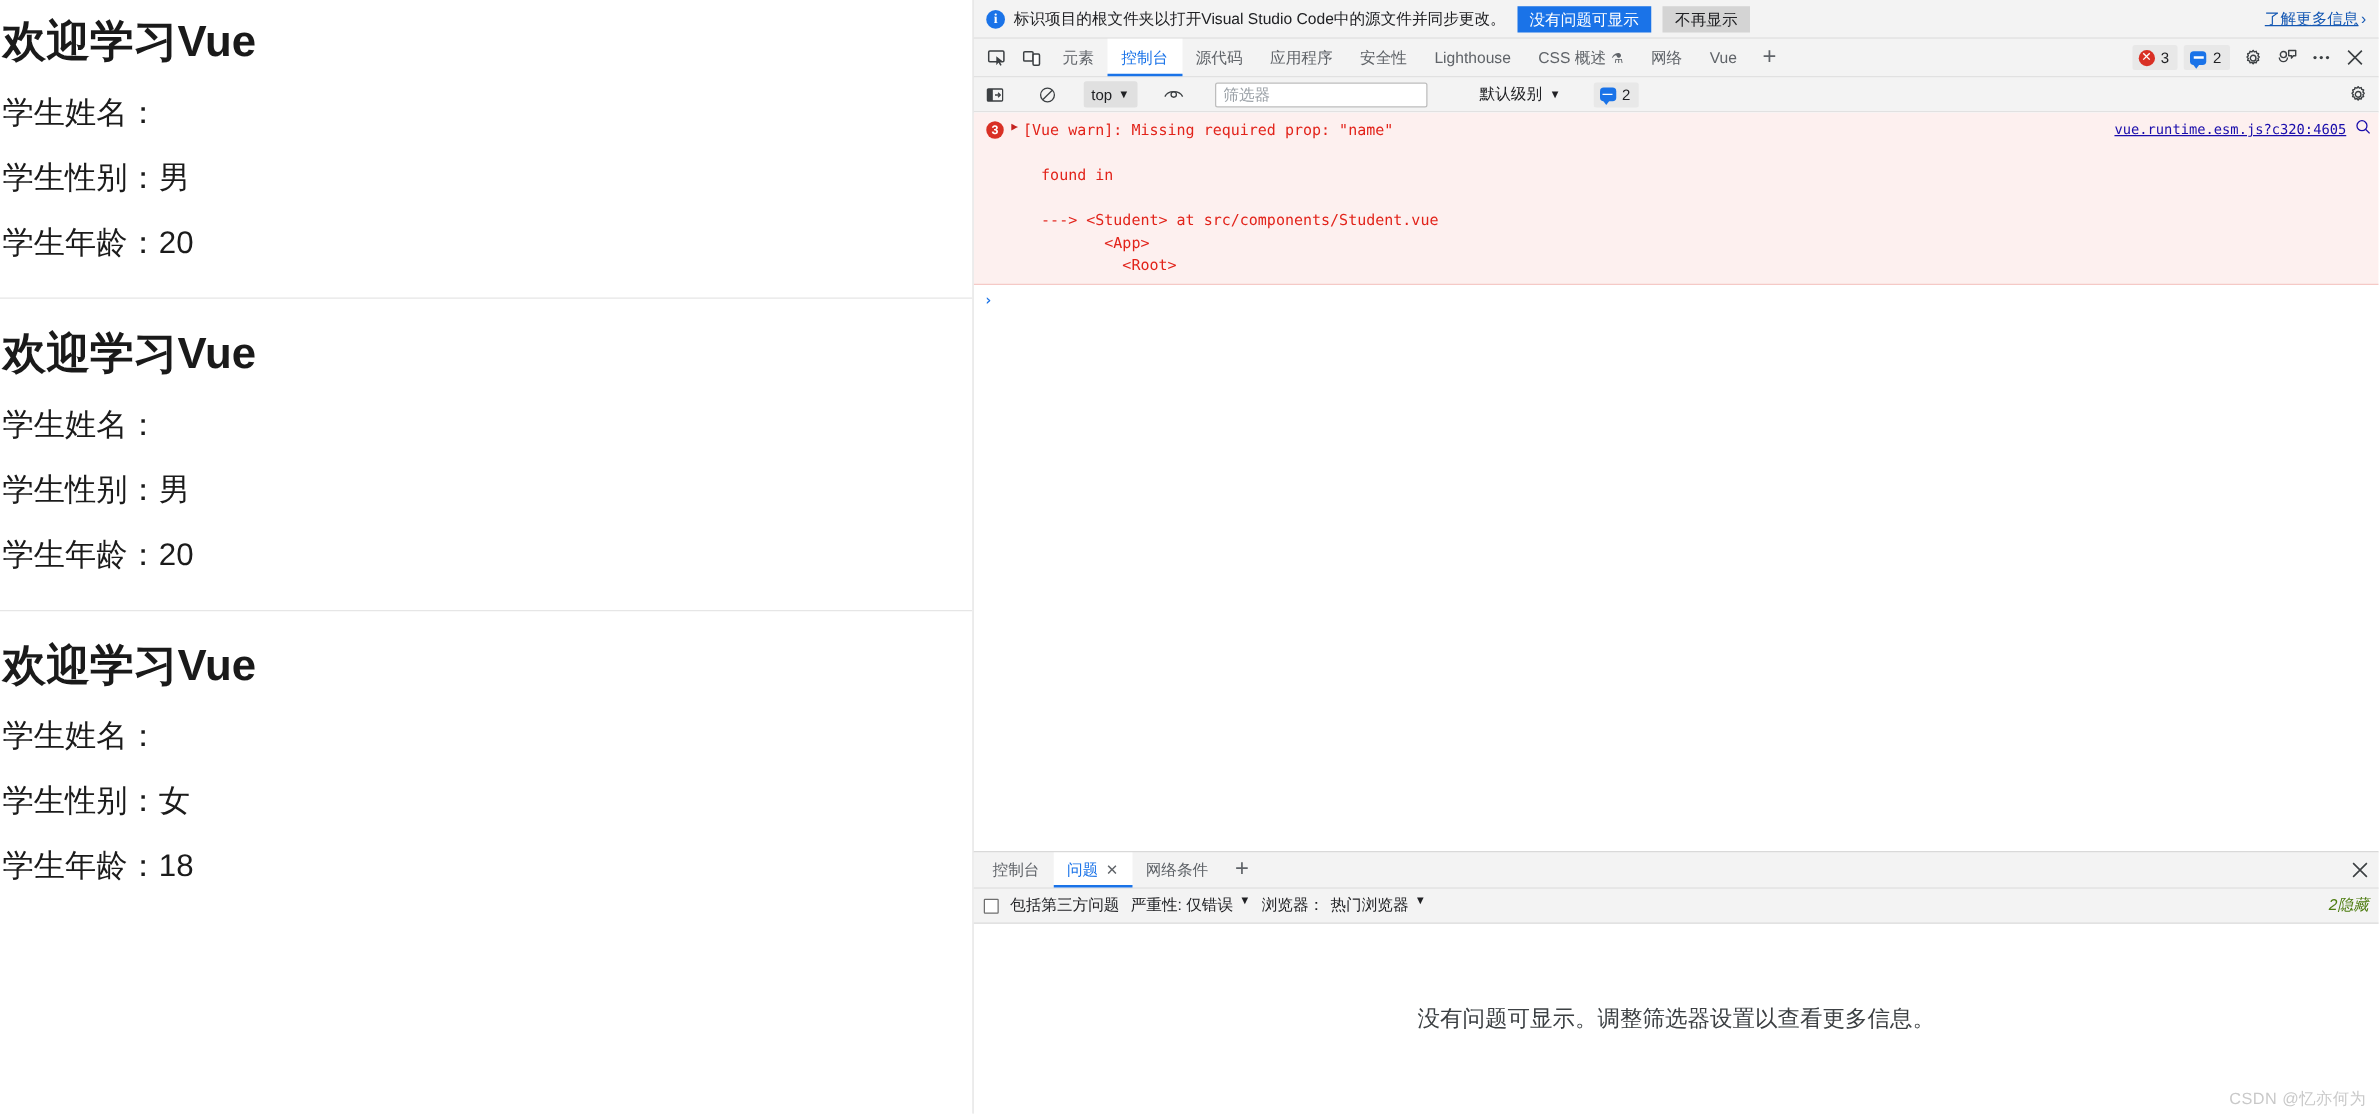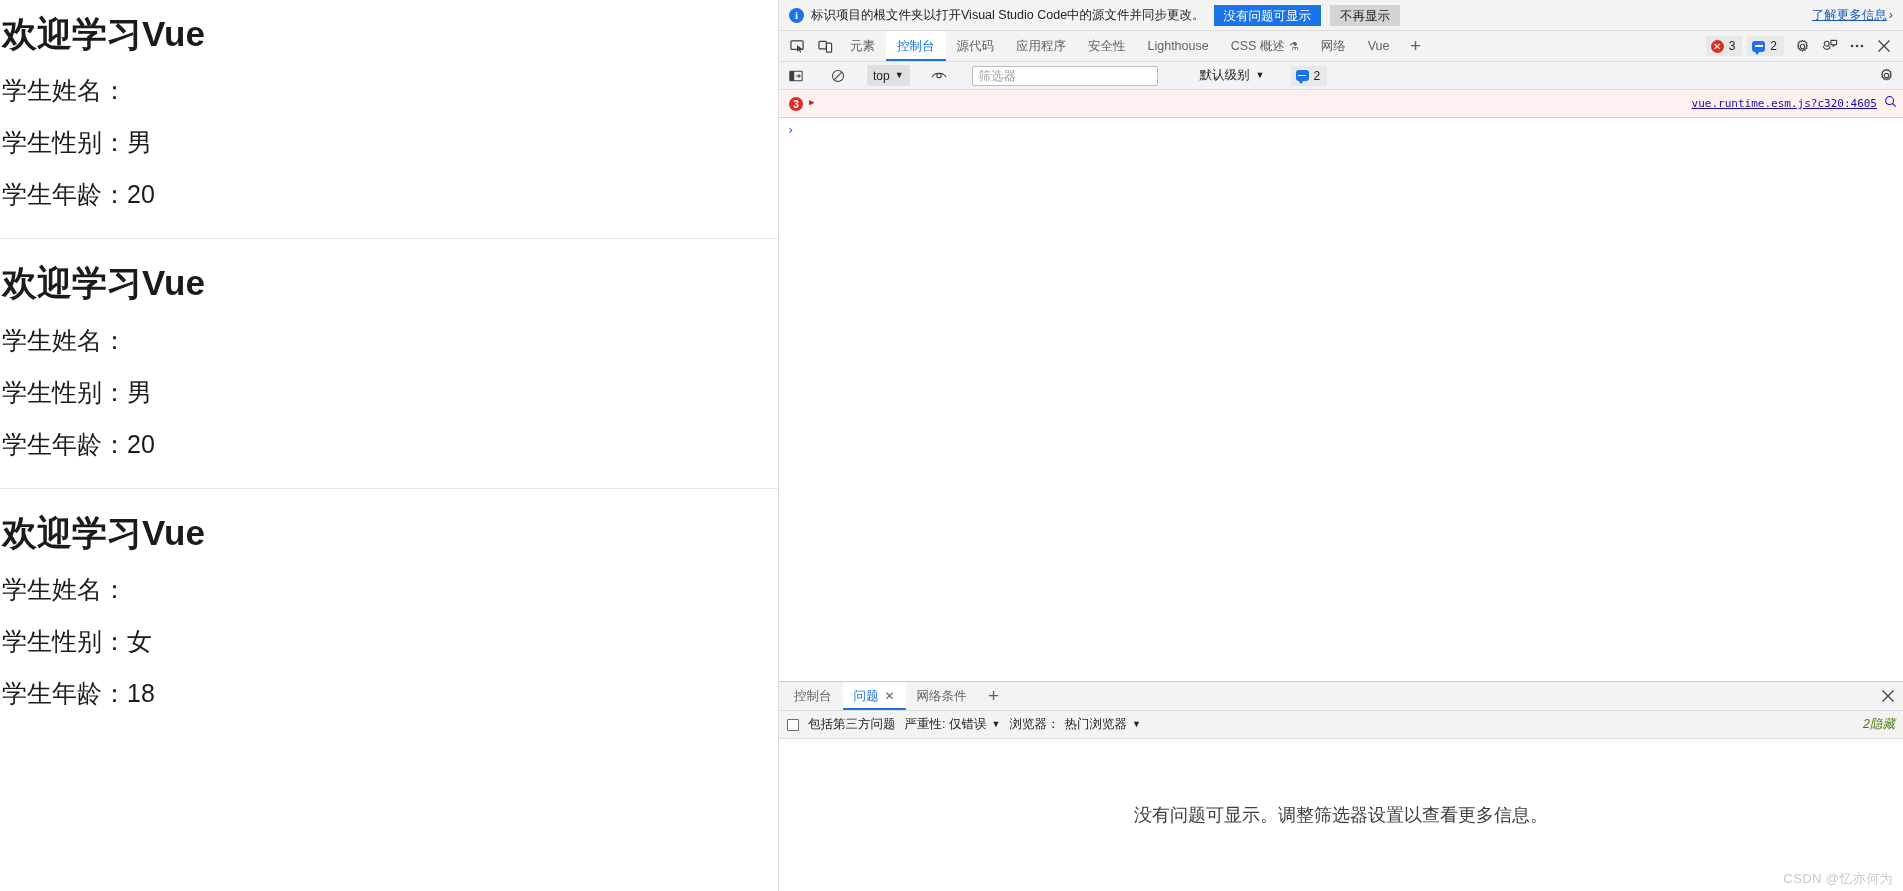--- a/index.html
+++ b/index.html
@@ -180,21 +180,21 @@
     gap: 16px;
   }
   .cicon { width: 26px; height: 24px; display: flex; align-items: center; justify-content: center; cursor: pointer; }
   #ctx-select {
     display: flex; align-items: center; gap: 5px;
     background: #e0e0e0; border-radius: 2px;
     height: 21px; padding: 0 6px;
     font-size: 12px; color: #202124; cursor: pointer;
   }
   #filter-input {
-    width: 186px; height: 20px;
+    width: 170px; height: 20px;
     border: 1px solid #bdbdbd; border-radius: 2px;
     background: #fff; margin-left: 4px;
     font-size: 12.5px; color: #202124;
     padding: 0 6px;
     outline: none;
     font-family: "Liberation Sans", sans-serif;
   }
   #filter-input::placeholder { color: #9aa0a6; }
   #level-select {
     display: flex; align-items: center; gap: 6px;
@@ -285,21 +285,21 @@
     border-bottom: 1px solid #dcdcdc;
     display: flex; align-items: center;
     padding: 0 8px;
     font-size: 12.5px; color: #202124;
     gap: 9px;
   }
   #issues-bar .cbx {
     width: 12px; height: 12px; border: 1px solid #6e6e6e;
     background: #fff; border-radius: 1px; flex: none;
   }
-  .ibar-group { display: flex; align-items: center; gap: 5px; cursor: pointer; white-space: nowrap; }
+  .ibar-group { display: flex; gap: 5px; cursor: pointer; white-space: nowrap; }
   #hidden-count { margin-left: auto; white-space: nowrap; color: #4d7c0f; font-style: italic; }
   #issues-empty {
     position: absolute; left: 0; right: 0; top: 57px; bottom: 0;
     display: flex; align-items: center; justify-content: center;
     font-size: 18px; color: #3c4043;
   }
 
   #watermark {
     position: absolute; right: 10px; bottom: 3px;
     font-size: 13px; color: #c9c9c9;
@@ -472,20 +472,27 @@
             <path d="M8 5.6a2.4 2.4 0 100 4.8 2.4 2.4 0 000-4.8z" fill="none" stroke="#3c4043" stroke-width="1.2"></path>
             <path d="M8 1.4l1 1.3 1.6-.5.5 1.6 1.6.5-.6 1.6 1.1 1.2-1.1 1.2.6 1.6-1.6.5-.5 1.6-1.6-.5-1 1.3-1-1.3-1.6.5-.5-1.6-1.6-.5.6-1.6L2.8 7.1l1.1-1.2-.6-1.6 1.6-.5.5-1.6 1.6.5z" fill="none" stroke="#3c4043" stroke-width="1.2" stroke-linejoin="round"></path>
           </svg>
       </div>
     </div>
 
     <div id="console-body">
       <div id="err-entry">
         <span id="err-badge">3</span>
         <span id="err-arrow">▶</span>
+        <span id="err-text">[Vue warn]: Missing required prop: "name"
+
+  found in
+
+  ---&gt; &lt;Student&gt; at src/components/Student.vue
+         &lt;App&gt;
+           &lt;Root&gt;</span>
         <span id="err-src">vue.runtime.esm.js?c320:4605</span>
         <span id="err-magnifier">
           <svg width="13" height="13" viewBox="0 0 14 14">
               <circle cx="6" cy="6" r="4.3" fill="none" stroke="#1a0dab" stroke-width="1.1"></circle>
               <path d="M9.3 9.3 L12.6 12.6" stroke="#1a0dab" stroke-width="1.1"></path>
             </svg>
         </span>
       </div>
       <div id="prompt-row">
         <span id="prompt-caret">›</span>

